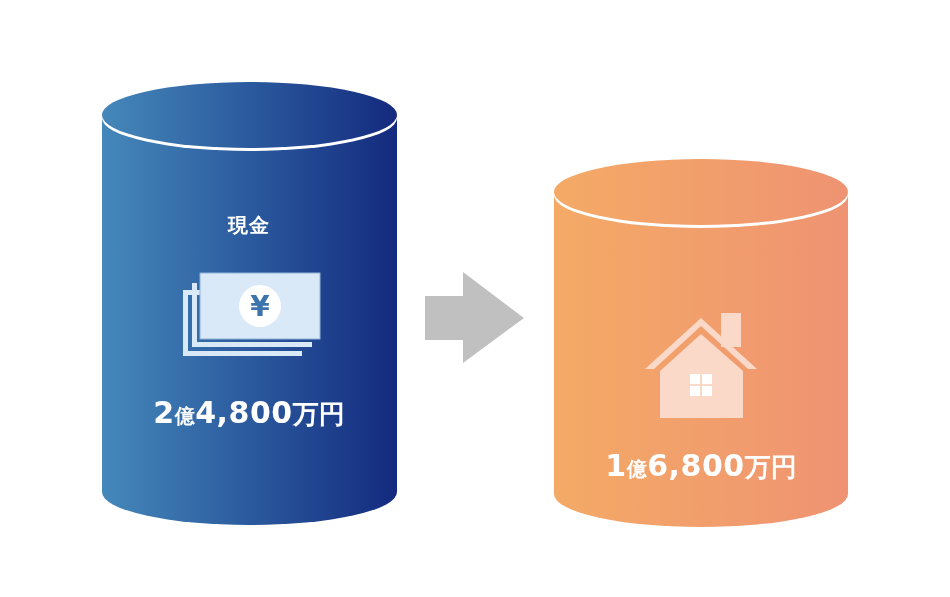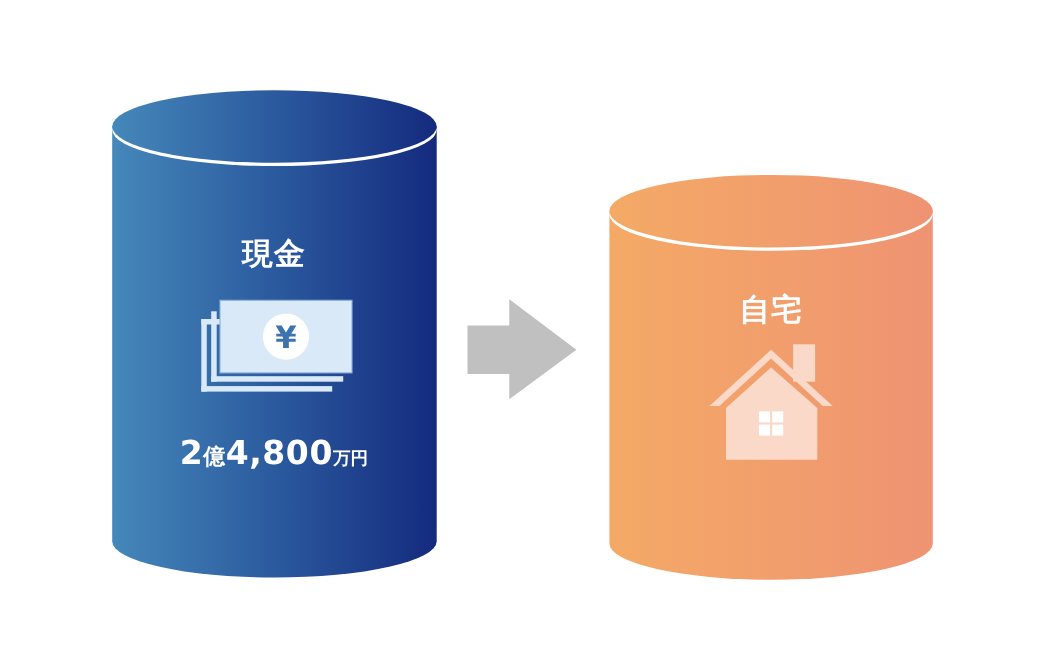--- a/index.html
+++ b/index.html
@@ -2,24 +2,24 @@
 <html><head>
 <meta charset="utf-8">
 <style>
   html, body { margin: 0; padding: 0; background: #ffffff; }
   body { width: 950px; height: 597px; position: relative; overflow: hidden;
          font-family: "DejaVu Sans", "Liberation Sans", sans-serif; }
   .stage { position: absolute; left: 0; top: 0; width: 950px; height: 597px; }
   svg { position: absolute; left: 0; top: 0; }
   .label { position: absolute; color: #ffffff; font-weight: bold; text-align: center;
            white-space: nowrap; transform: translateX(-50%); }
-  .title { font-size: 28px; letter-spacing: 1px; }
+  .title { font-size: 20px; letter-spacing: 1px; }
   .amount { font-size: 30px; letter-spacing: 0.5px; }
   .amount .unit { font-size: 20px; }
-  .amount .unit-sm { font-size: 16px; letter-spacing: 0; }
+  .amount .unit-sm { font-size: 26px; letter-spacing: 0; }
 </style>
 </head>
 <body>
 
 <div class="stage">
   <svg width="950" height="597" viewBox="0 0 950 597">
     <defs>
       <linearGradient id="blueGrad" x1="0" y1="0" x2="1" y2="0">
         <stop offset="0" stop-color="#4588ba"></stop>
         <stop offset="0.5" stop-color="#2b5a9e"></stop>
@@ -65,14 +65,16 @@
       <rect x="690" y="386" width="10" height="10" fill="#ffffff"></rect>
       <rect x="702" y="386" width="10" height="10" fill="#ffffff"></rect>
     </g>
   </svg>
 
   <div class="label title" style="left:249px; top:212px;">現金</div>
   <div class="label amount" style="left:249px; top:395px;">
     <span>2</span><span class="unit">億</span><span>4,800</span><span class="unit-sm">万円</span>
   </div>
 
-  <div class="label title" style="left:701px; top:263px;">自宅</div>
+  <div class="label amount" style="left:701px; top:448px;">
+    <span>1</span><span class="unit">億</span><span>6,800</span><span class="unit-sm">万円</span>
+  </div>
 </div>
 
 </body></html>

